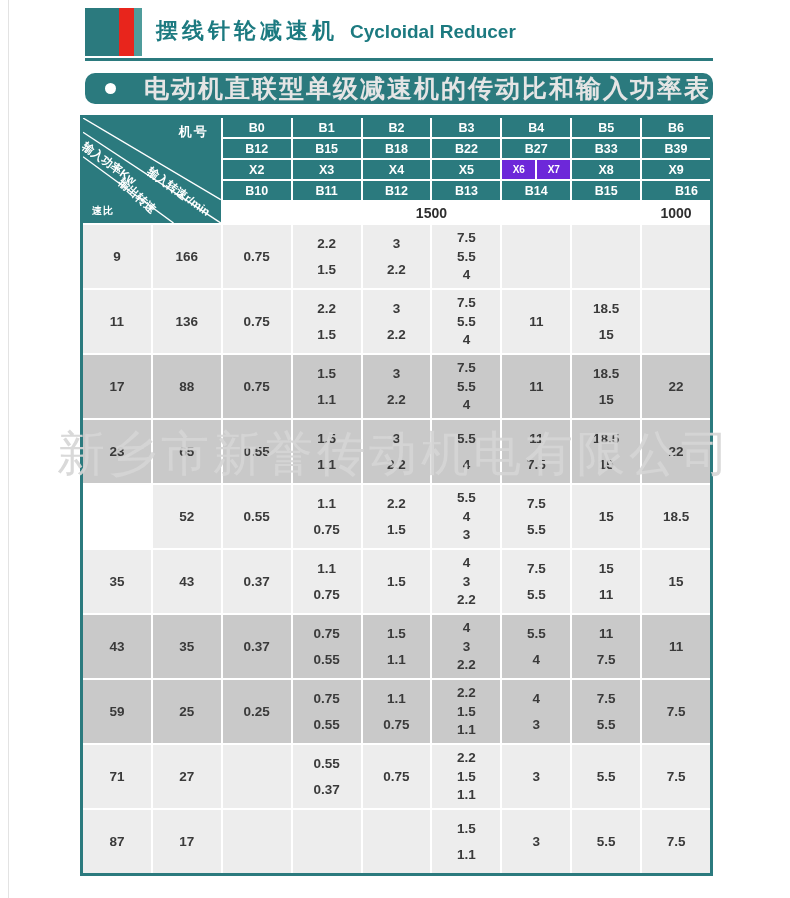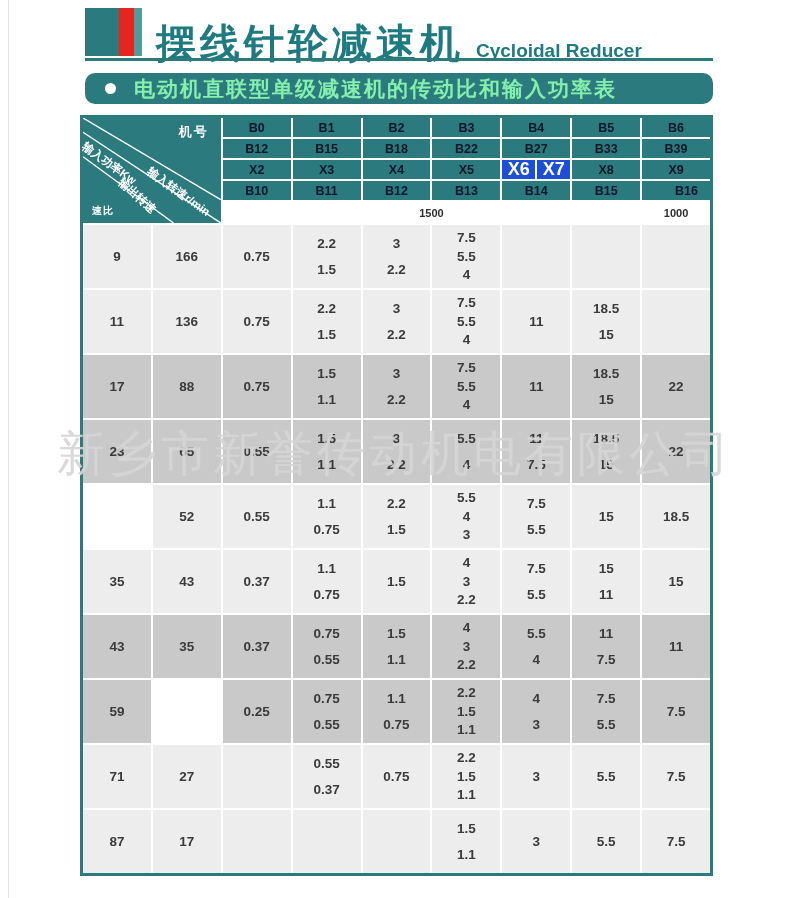--- a/index.html
+++ b/index.html
@@ -6,50 +6,50 @@
     font-family:"Liberation Sans","DejaVu Sans",sans-serif;}
   .page{position:relative;width:790px;height:898px;background:#fff;}
   .page-edge{position:absolute;left:8px;top:0;bottom:0;width:1px;background:#e3e3e3;}
 
   
   .logo{position:absolute;left:85px;top:8px;height:48px;display:flex;}
   .logo .blk-teal{width:34px;height:48px;background:#2b7a7e;}
   .logo .blk-red{width:15px;height:48px;background:#e8251c;}
   .logo .blk-teal2{width:8px;height:48px;background:#4f9c9b;}
   .titlewrap{position:absolute;left:156px;top:16px;display:flex;align-items:baseline;white-space:nowrap;}
-  .title-cn{color:#1c7a80;font-size:40px;font-weight:bold;letter-spacing:4px;}
+  .title-cn{color:#1c7a80;font-size:22px;font-weight:bold;letter-spacing:4px;}
   .title-en{color:#1c7a80;font-size:19px;font-weight:bold;margin-left:12px;letter-spacing:0px;}
   .rule{position:absolute;left:85px;top:58px;width:628px;height:3px;background:#2b7a7e;}
 
   
   .banner{position:absolute;left:85px;top:73px;width:628px;height:31px;background:#2b7a7e;
     border-radius:10px;display:flex;align-items:center;box-sizing:border-box;padding-left:20px;}
   .bullet{width:11px;height:11px;border-radius:50%;background:#ffffff;flex:0 0 auto;}
-  .banner-text{color:#86efac;font-size:21px;font-weight:bold;letter-spacing:2px;margin-left:18px;white-space:nowrap;}
+  .banner-text{color:#e5e5e5;font-size:25px;font-weight:bold;letter-spacing:2px;margin-left:28px;white-space:nowrap;}
 
   
   .tablegrid{position:absolute;left:80px;top:115px;width:633px;display:grid;
     grid-template-columns:repeat(9,1fr);
     grid-template-rows:19px 19px 19px 19px 21px repeat(10,63px);
     gap:2px;background:#ffffff;border:3px solid #2b7a7e;box-sizing:border-box;}
   .corner{grid-column:1 / span 2;grid-row:1 / span 5;background:#2b7a7e;position:relative;overflow:visible;color:#fff;}
   .corner svg{position:absolute;left:0;top:0;width:100%;height:100%;}
   .corner .lbl{position:absolute;font-weight:bold;color:#fff;white-space:nowrap;}
   .c-jihao{right:12px;top:5px;font-size:13px;letter-spacing:2px;}
   .c-power{left:5px;top:21px;font-size:11.5px;transform:rotate(36deg);transform-origin:0 0;}
   .c-ispeed{left:70px;top:46px;font-size:11.5px;transform:rotate(36deg);transform-origin:0 0;z-index:3;}
   .c-ospeed{left:42px;top:57px;font-size:11.5px;transform:rotate(42deg);transform-origin:0 0;}
   .c-ratio{left:9px;bottom:5px;font-size:10px;letter-spacing:1px;}
 
-  .hcell{background:#2b7a7e;color:#0f172a;font-size:12.5px;font-weight:bold;
+  .hcell{background:#2b7a7e;color:#ffffff;font-size:12.5px;font-weight:bold;
     display:flex;align-items:center;justify-content:center;}
   .splitcell{display:flex;gap:2px;background:#ffffff;}
-  .hsub{flex:1;background:#1d4ed8;color:#ffffff;font-size:18px;font-weight:bold;
+  .hsub{flex:1;background:#6d28d9;color:#ffffff;font-size:10px;font-weight:bold;
     display:flex;align-items:center;justify-content:center;}
-  .speedcell{background:#ffffff;color:#2e2e2e;font-size:11px;font-weight:bold;
+  .speedcell{background:#ffffff;color:#2e2e2e;font-size:14px;font-weight:bold;
     display:flex;align-items:center;justify-content:center;}
 
   .bcell{display:flex;flex-direction:column;align-items:center;justify-content:center;
     font-size:13.5px;font-weight:bold;color:#3a3a3a;}
   .bcell.light{background:#ededed;}
   .bcell.dark{background:#c9c9c9;}
   .val{line-height:1.15;}
   .v2 .val{margin:5px 0;}
   .v3 .val{margin:1.5px 0;}
 
@@ -308,20 +308,21 @@
         <div class="val">4</div>
       </div>
       <div class="bcell dark v2" style="grid-area: 12 / 8;">
         <div class="val">11</div>
         <div class="val">7.5</div>
       </div>
       <div class="bcell dark" style="grid-area: 12 / 9;">
         <div class="val">11</div>
       </div>
       <div class="bcell dark" style="grid-area: 13 / 1;">59</div>
+      <div class="bcell dark" style="grid-area: 13 / 2;">25</div>
       <div class="bcell dark" style="grid-area: 13 / 3;">
         <div class="val">0.25</div>
       </div>
       <div class="bcell dark v2" style="grid-area: 13 / 4;">
         <div class="val">0.75</div>
         <div class="val">0.55</div>
       </div>
       <div class="bcell dark v2" style="grid-area: 13 / 5;">
         <div class="val">1.1</div>
         <div class="val">0.75</div>

